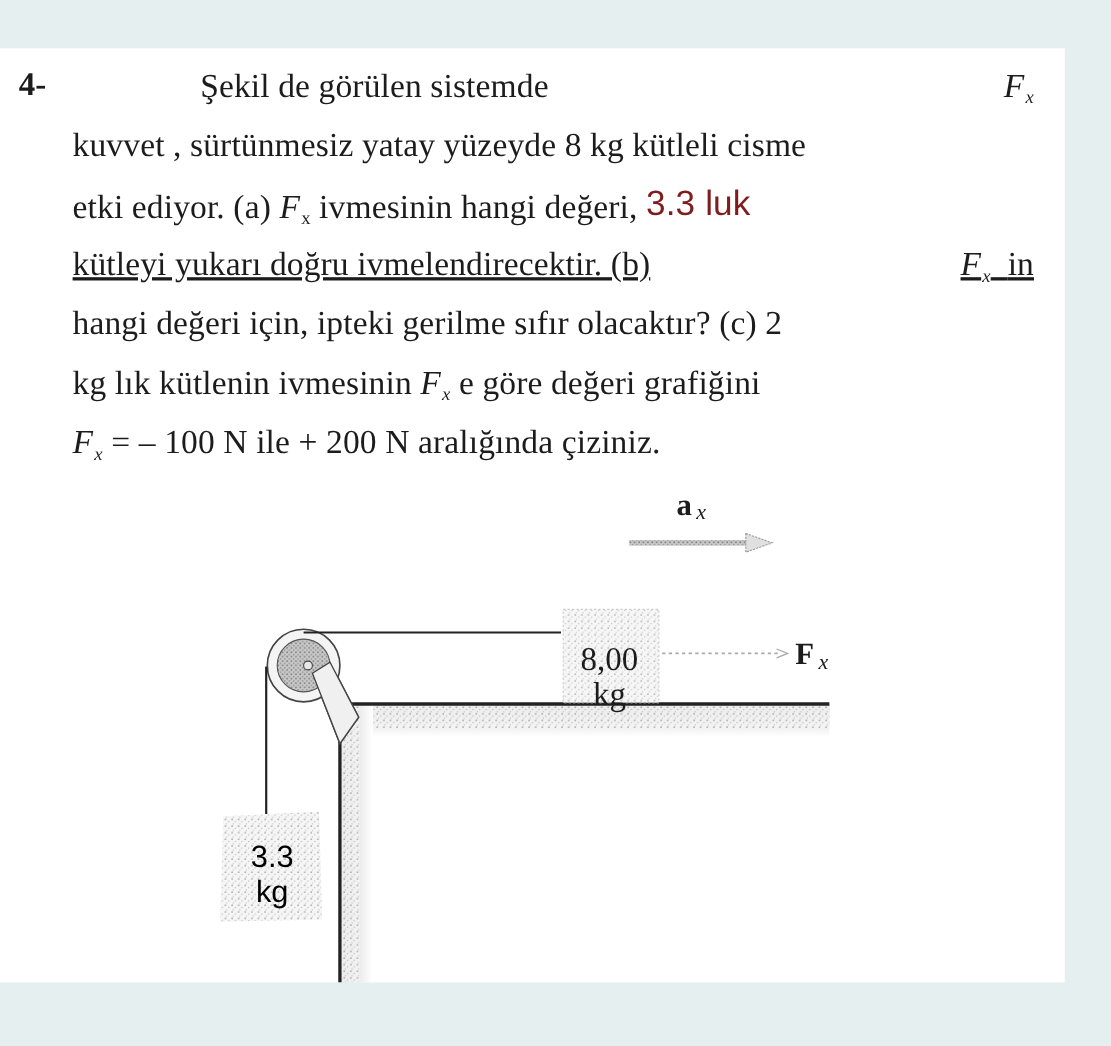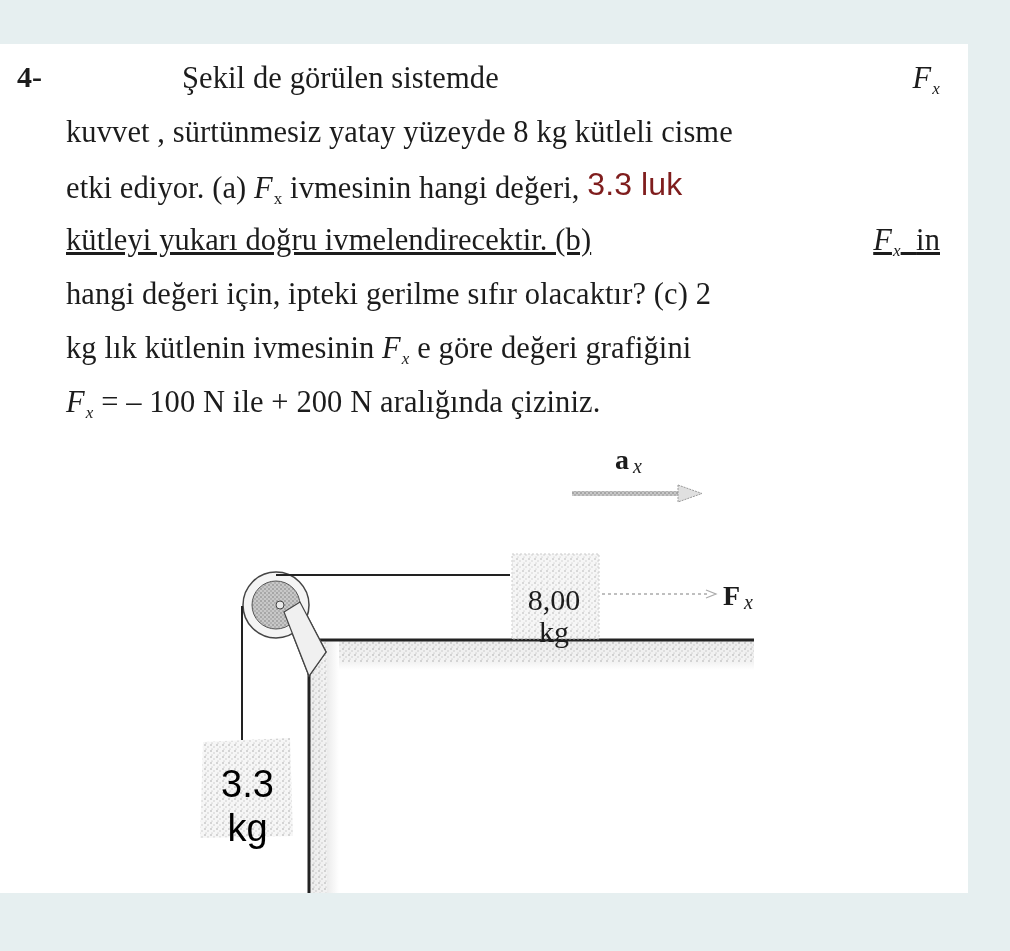--- a/index.html
+++ b/index.html
@@ -40,21 +40,21 @@
   }
   .diagram { position: absolute; left: 0; top: 0; width: 1010px; height: 951px; }
   .lbl { position: absolute; font-size: 30px; text-align: center; line-height: 1; }
   .lbl.ax { left: 615px; top: 446px; font-weight: bold; font-size: 28px; }
   .lbl.ax sub, .lbl.fxl sub { font-style: italic; font-weight: normal; font-size: 20px; position: relative; top: 4px; vertical-align: baseline; margin-left: 4px; }
   .lbl.fxl { left: 723px; top: 582px; font-weight: bold; font-size: 28px; }
   .lbl.m8 { left: 514px; top: 556px; width: 80px; font-size: 30px; line-height: 1.08; margin-top: 28px; }
   .lbl.m33 {
     left: 200px; top: 763px; width: 95px;
     font-family: "Liberation Sans", "DejaVu Sans", sans-serif;
-    font-size: 38px; line-height: 1.15; color: #000;
+    font-size: 28px; line-height: 1.15; color: #000;
   }
 </style>
 </head>
 <body>
 
 <div class="card"></div>
 
 <div class="qnum">4-</div>
 
 <div class="line l1 justify">

